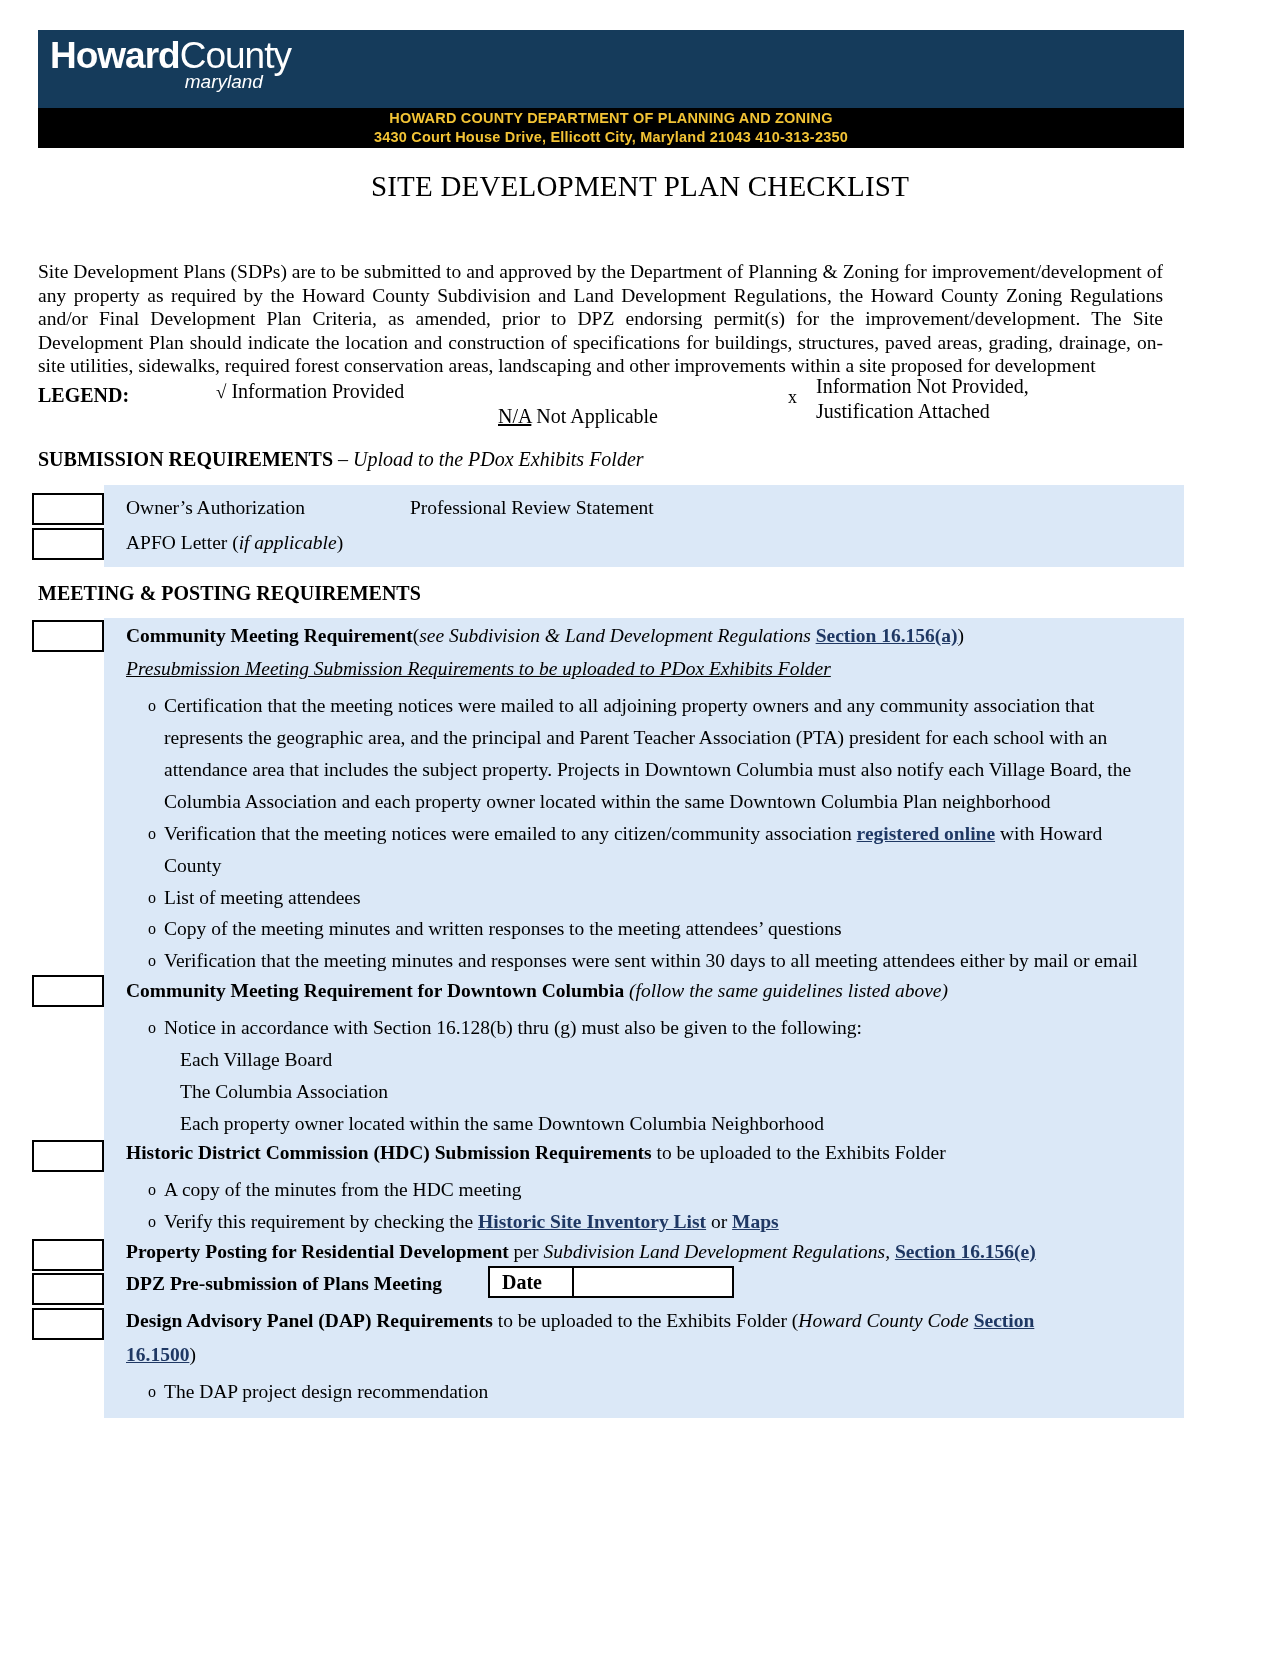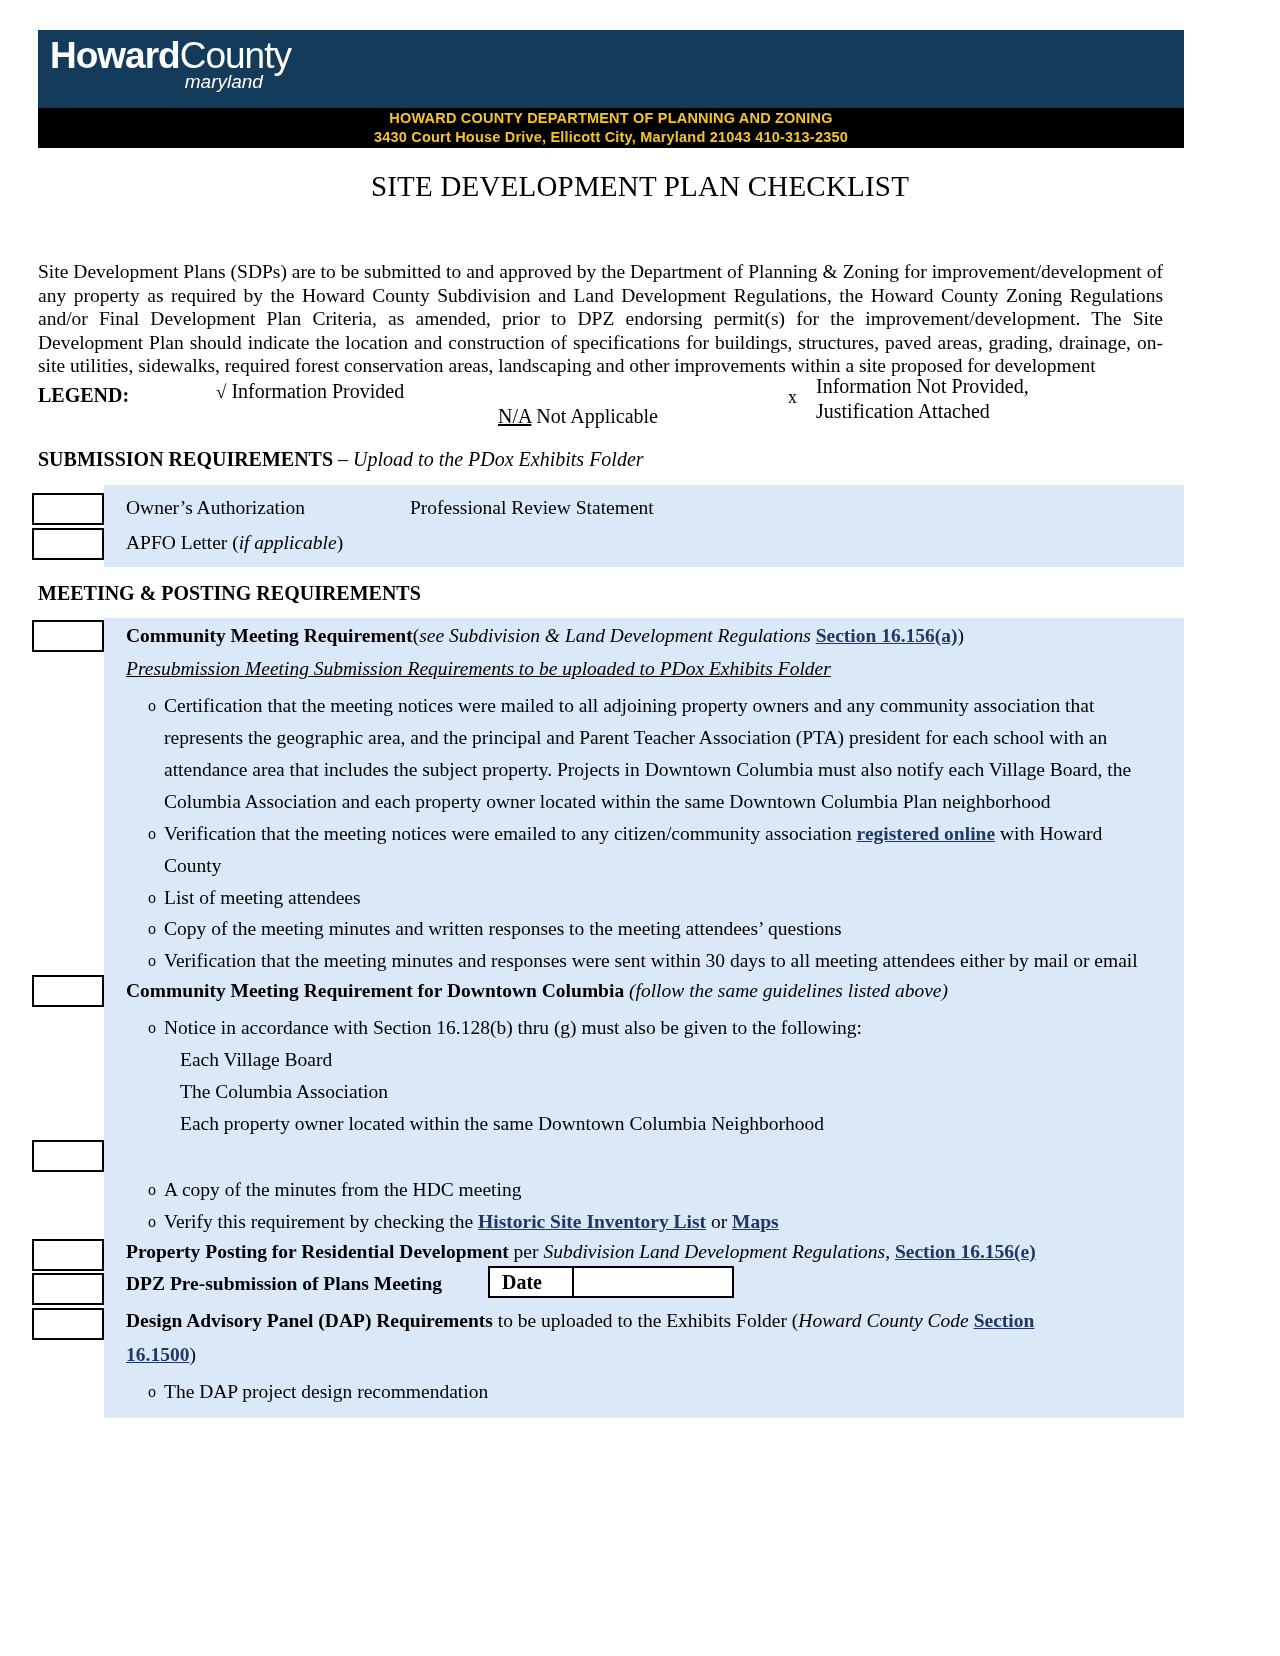--- a/index.html
+++ b/index.html
@@ -317,20 +317,23 @@
   </div>
   <div class="bullet" style="left:148px; top:1012px; width:1015px;">
     <span class="mark">o</span>
     <span class="txt">Notice in accordance with Section 16.128(b) thru (g) must also be given to the following:</span>
   </div>
   <div class="plain-sub" style="left:180px; top:1044px;">Each Village Board</div>
   <div class="plain-sub" style="left:180px; top:1076px;">The Columbia Association</div>
   <div class="plain-sub" style="left:180px; top:1108px;">Each property owner located within the same Downtown Columbia Neighborhood</div>
 
   <div class="cbox" style="top:1140px;"></div>
+  <div class="row" style="left:126px; top:1141px; width:1040px;">
+    <b>Historic District Commission (HDC) Submission Requirements</b><span> to be uploaded to the Exhibits Folder</span>
+  </div>
   <div class="bullet" style="left:148px; top:1174px; width:1015px;">
     <span class="mark">o</span>
     <span class="txt">A copy of the minutes from the HDC meeting</span>
   </div>
   <div class="bullet" style="left:148px; top:1206px; width:1015px;">
     <span class="mark">o</span>
     <span class="txt"><span>Verify this requirement by checking the </span><a class="lnk" href="#">Historic Site Inventory List</a><span> or </span><a class="lnk" href="#">Maps</a></span>
   </div>
 
   <div class="cbox" style="top:1239px;"></div>

